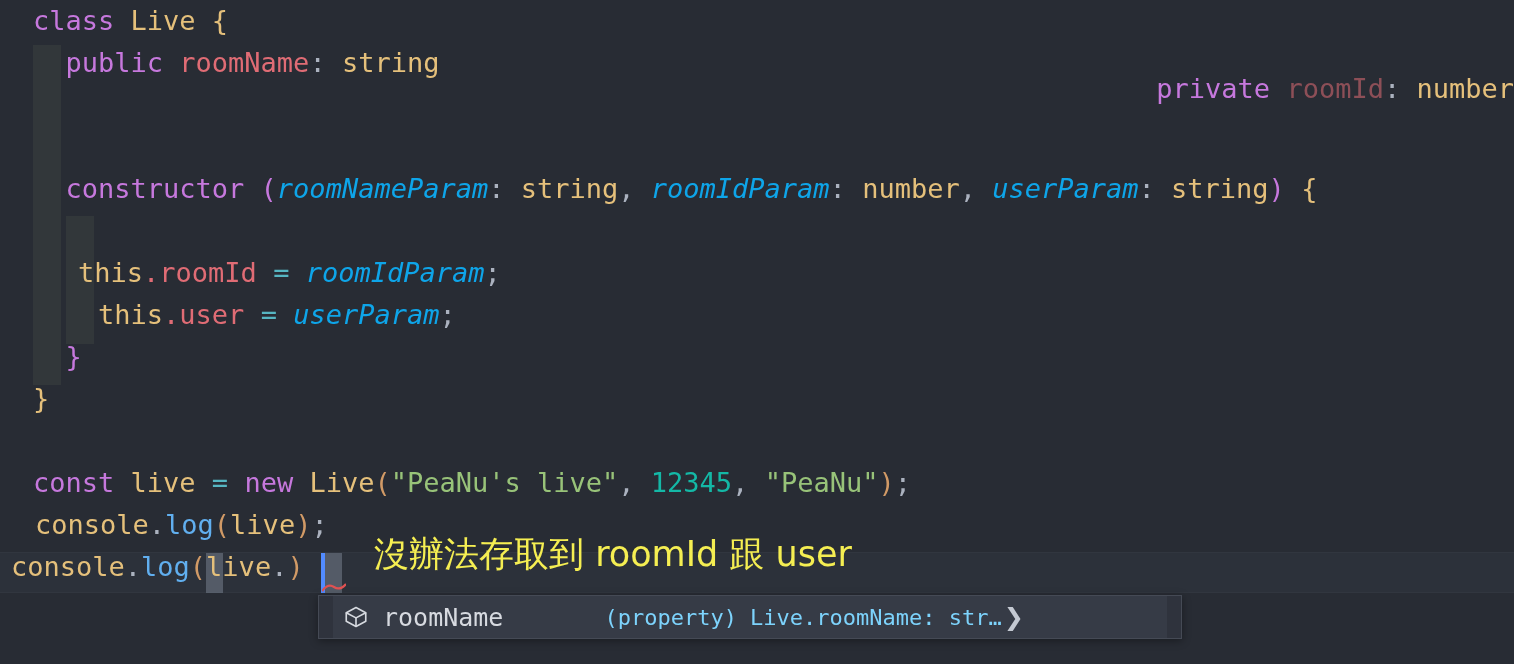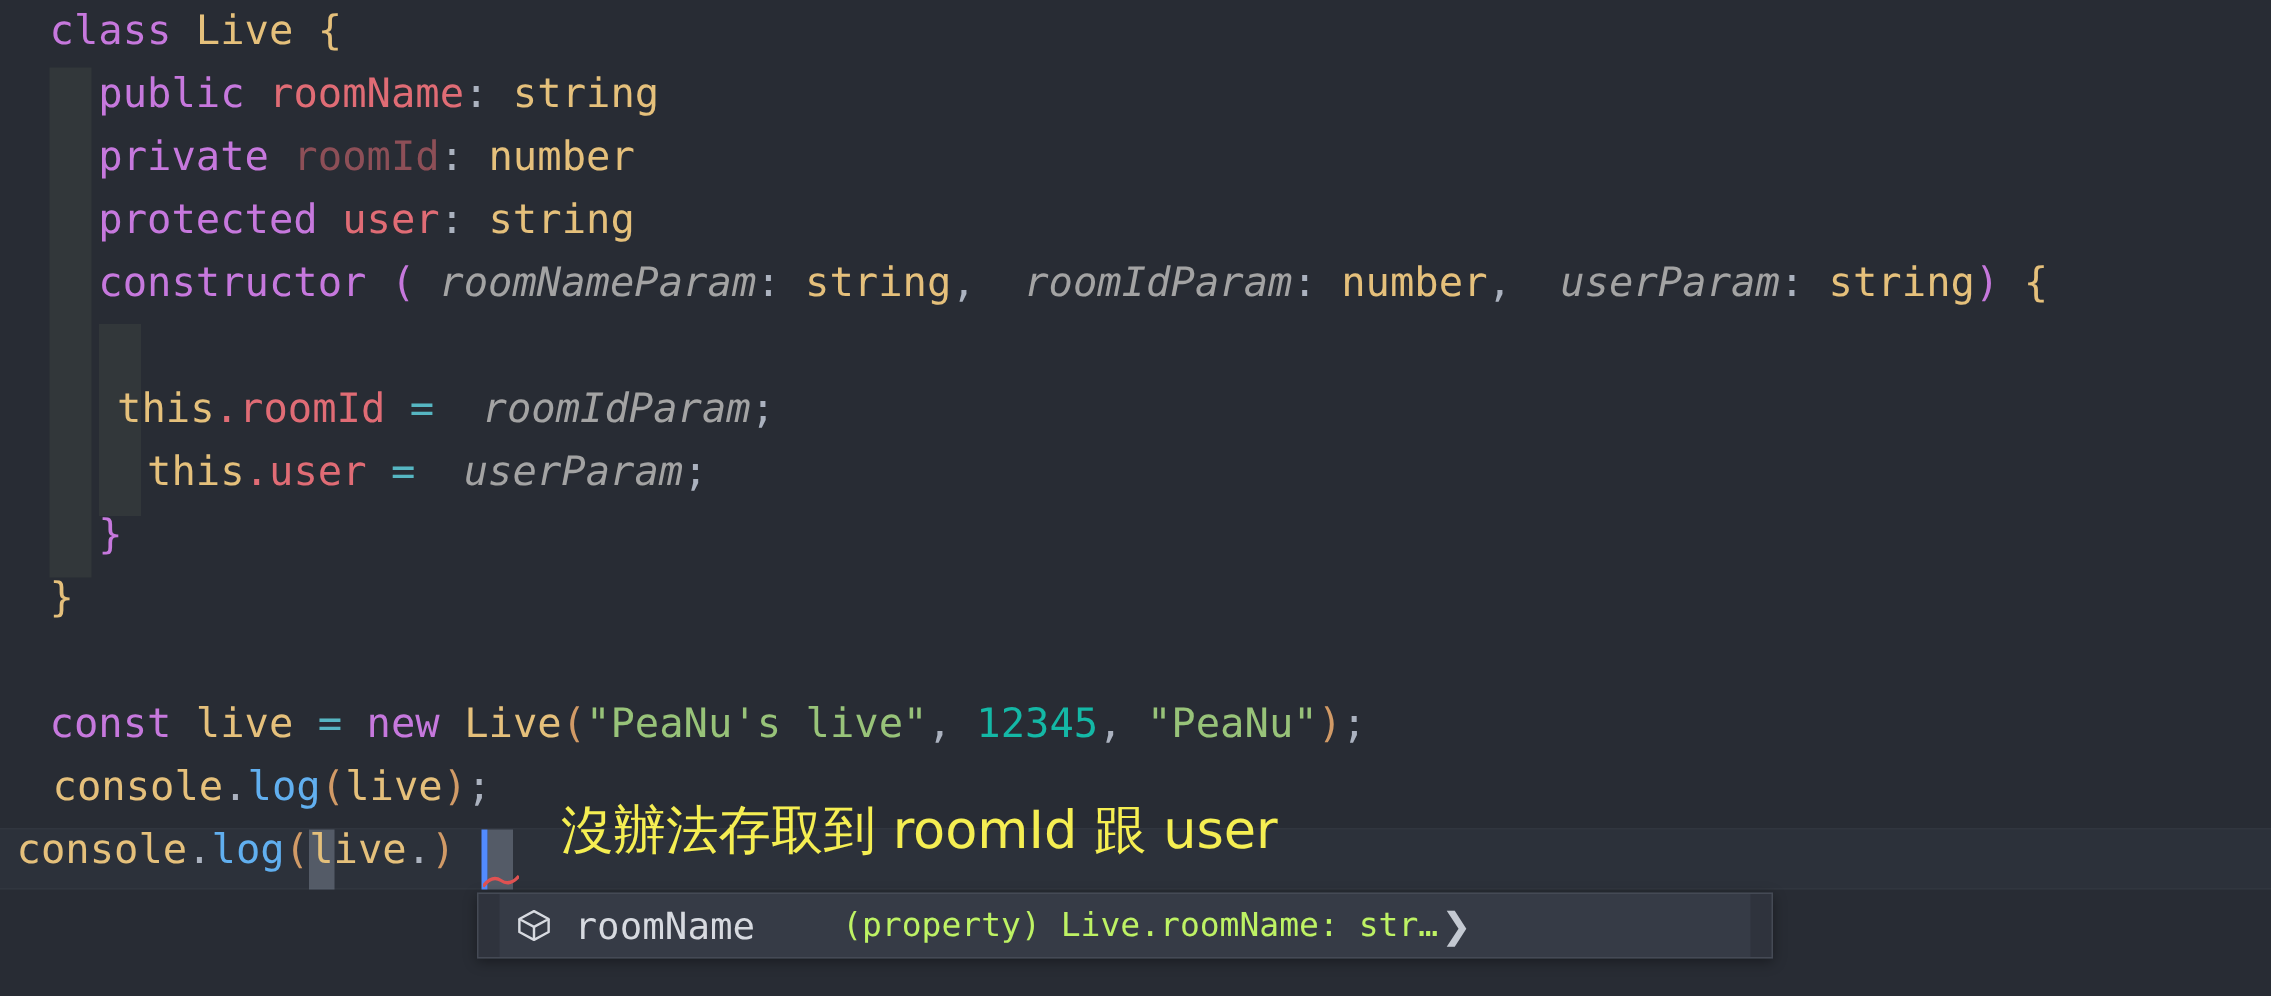--- a/index.html
+++ b/index.html
@@ -62,21 +62,21 @@
 
   
   .k   { color: #c678dd; }              
   .ty  { color: #e5c07b; }              
   .prop{ color: #e06c75; }              
   .prop-dim { color: #e06c75; opacity: 0.55; }  
   .this{ color: #e5c07b; }              
   .op  { color: #56b6c2; }              
   .par { color: #d19a66; }              
   .pun { color: #abb2bf; }              
-  .ital{ color: #a3a3a3; font-style: italic; margin-left: 16px; }  
+  .ital{ color: #0ea5e9; font-style: italic; }  
   .var { color: #e5c07b; }              
   .fn  { color: #61afef; }              
   .str { color: #98c379; }              
   .num { color: #14b8a6; }              
   .brace { color: #c678dd; }            
   .brace-y { color: #e5c07b; }
 
   
   .bracket-match {
     position: absolute;
@@ -134,24 +134,24 @@
     margin-right: 14px;
     display: block;
   }
   .sug-label {
     color: #d7dae0;
     font-family: "DejaVu Sans Mono", "Liberation Mono", monospace;
     font-size: 25px;
     letter-spacing: 0px;
   }
   .sug-detail {
-    color: #bef264;
+    color: #7dd3fc;
     font-family: "DejaVu Sans Mono", "Liberation Mono", monospace;
     font-size: 22px;
-    margin-left: 58px;
+    margin-left: 101px;
     white-space: pre;
   }
   .sug-chevron {
     color: #c4c9d2;
     font-family: "DejaVu Sans", "Liberation Sans", sans-serif;
     font-size: 24px;
     margin-left: 2px;
   }
 </style>
 </head>
@@ -166,23 +166,22 @@
 
   <div class="bracket-match" style="left:206px; width:17px;"></div>
   <div class="bracket-match" style="left:325px; width:17px;"></div>
 
   <div class="code-layer">
 
     <div class="line" style="top:42px;">  <span class="k">public</span> <span class="prop">roomName</span><span class="pun">:</span> <span class="ty">string</span></div>
 
     <div class="line" style="top:0px;"><span class="k">class</span> <span class="ty">Live</span> <span class="brace-y">{</span></div>
 
-    <div class="line" style="top:84px;">  <span class="k">private</span> <span class="prop-dim">roomId</span><span class="pun">:</span> <span class="ty">number</span></div>
-
-    <div class="line" style="top:126px;">  <span class="k">protected</span> <span class="prop">user</span><span class="pun">:</span> <span class="ty">string</span></div>
+    <div class="line" style="top:68px;text-align:right;">  <span class="k">private</span> <span class="prop-dim">roomId</span><span class="pun">:</span> <span class="ty">number</span></div>
+
 
     <div class="line" style="top:168px;">  <span class="k">constructor</span> <span class="brace">(</span><span class="ital">roomNameParam</span><span class="pun">:</span> <span class="ty">string</span><span class="pun">,</span> <span class="ital">roomIdParam</span><span class="pun">:</span> <span class="ty">number</span><span class="pun">,</span> <span class="ital">userParam</span><span class="pun">:</span> <span class="ty">string</span><span class="brace">)</span> <span class="brace-y">{</span></div>
 
 
     <div class="line" style="top:252px;padding-left:13px;">    <span class="this">this</span><span class="prop">.</span><span class="prop">roomId</span> <span class="op">=</span> <span class="ital">roomIdParam</span><span class="pun">;</span></div>
 
     <div class="line" style="top:294px;">    <span class="this">this</span><span class="prop">.</span><span class="prop">user</span> <span class="op">=</span> <span class="ital">userParam</span><span class="pun">;</span></div>
 
     <div class="line" style="top:336px;">  <span class="brace">}</span></div>
 

